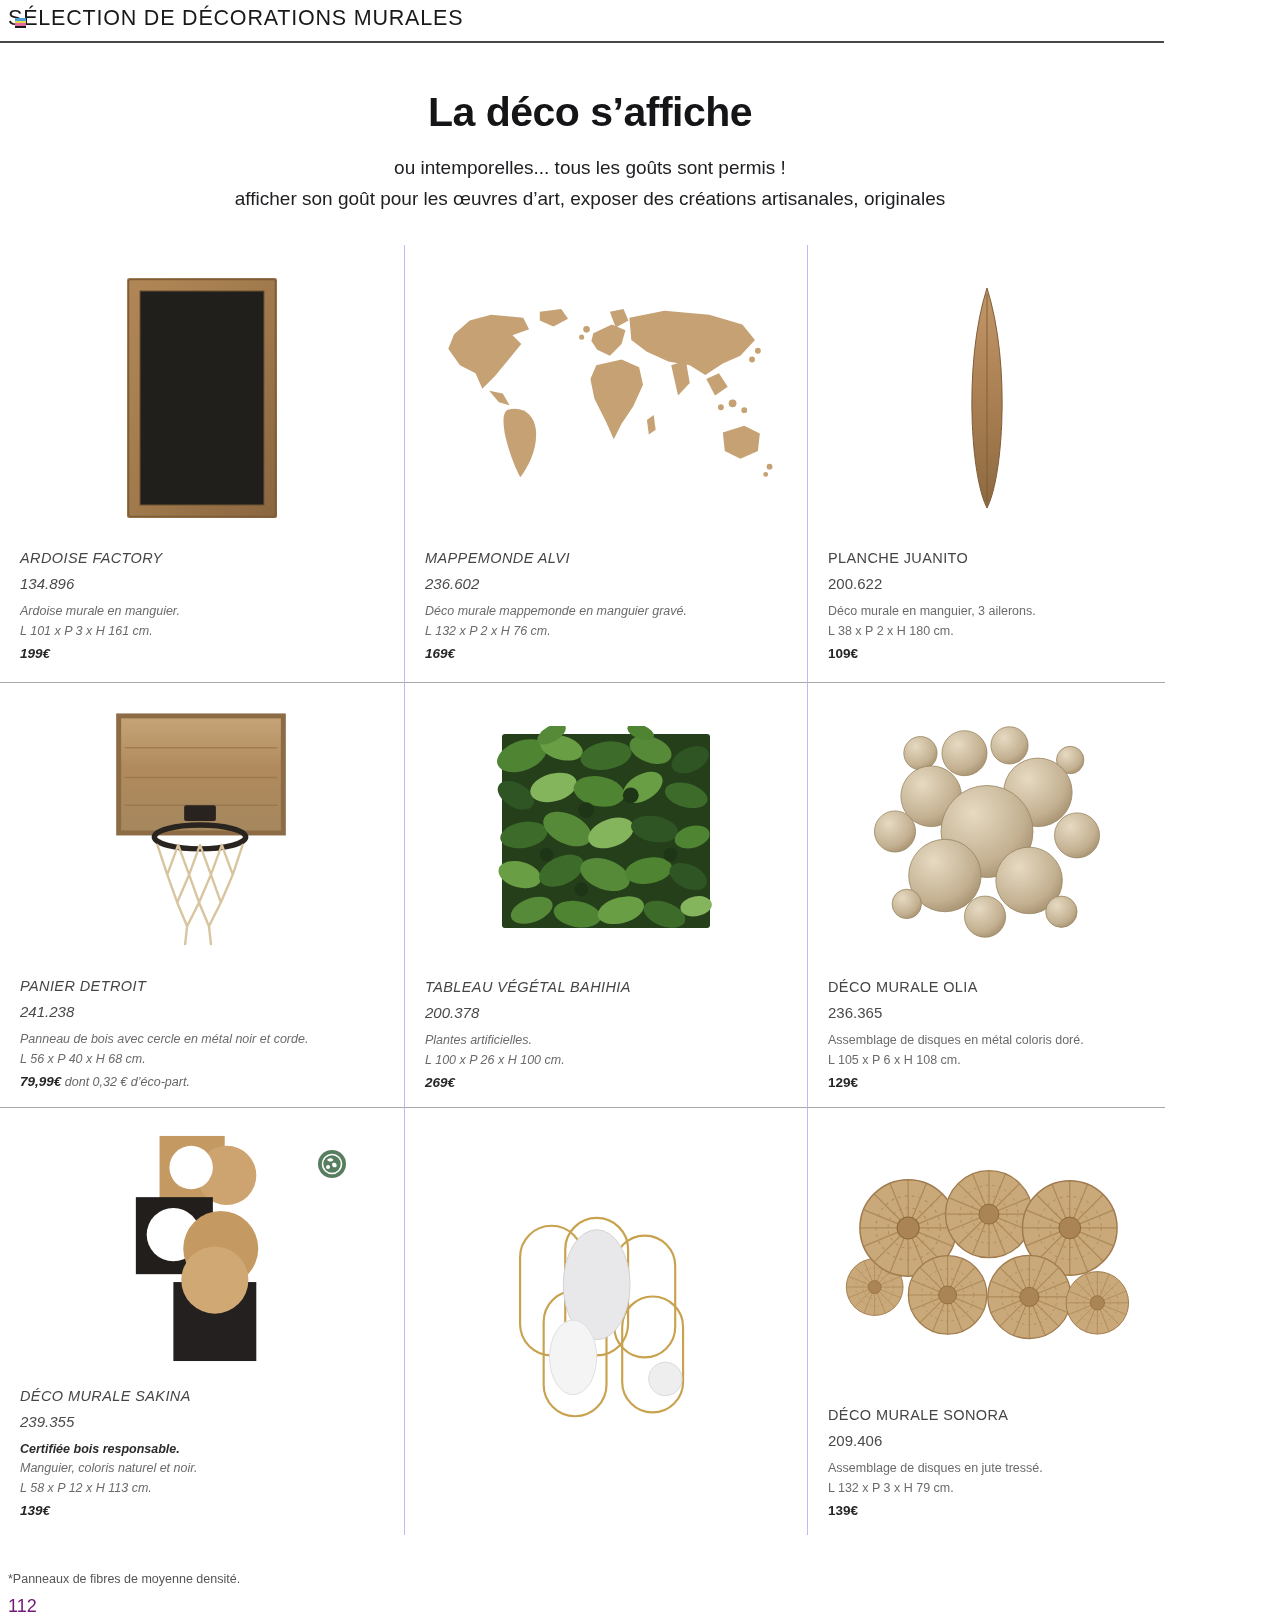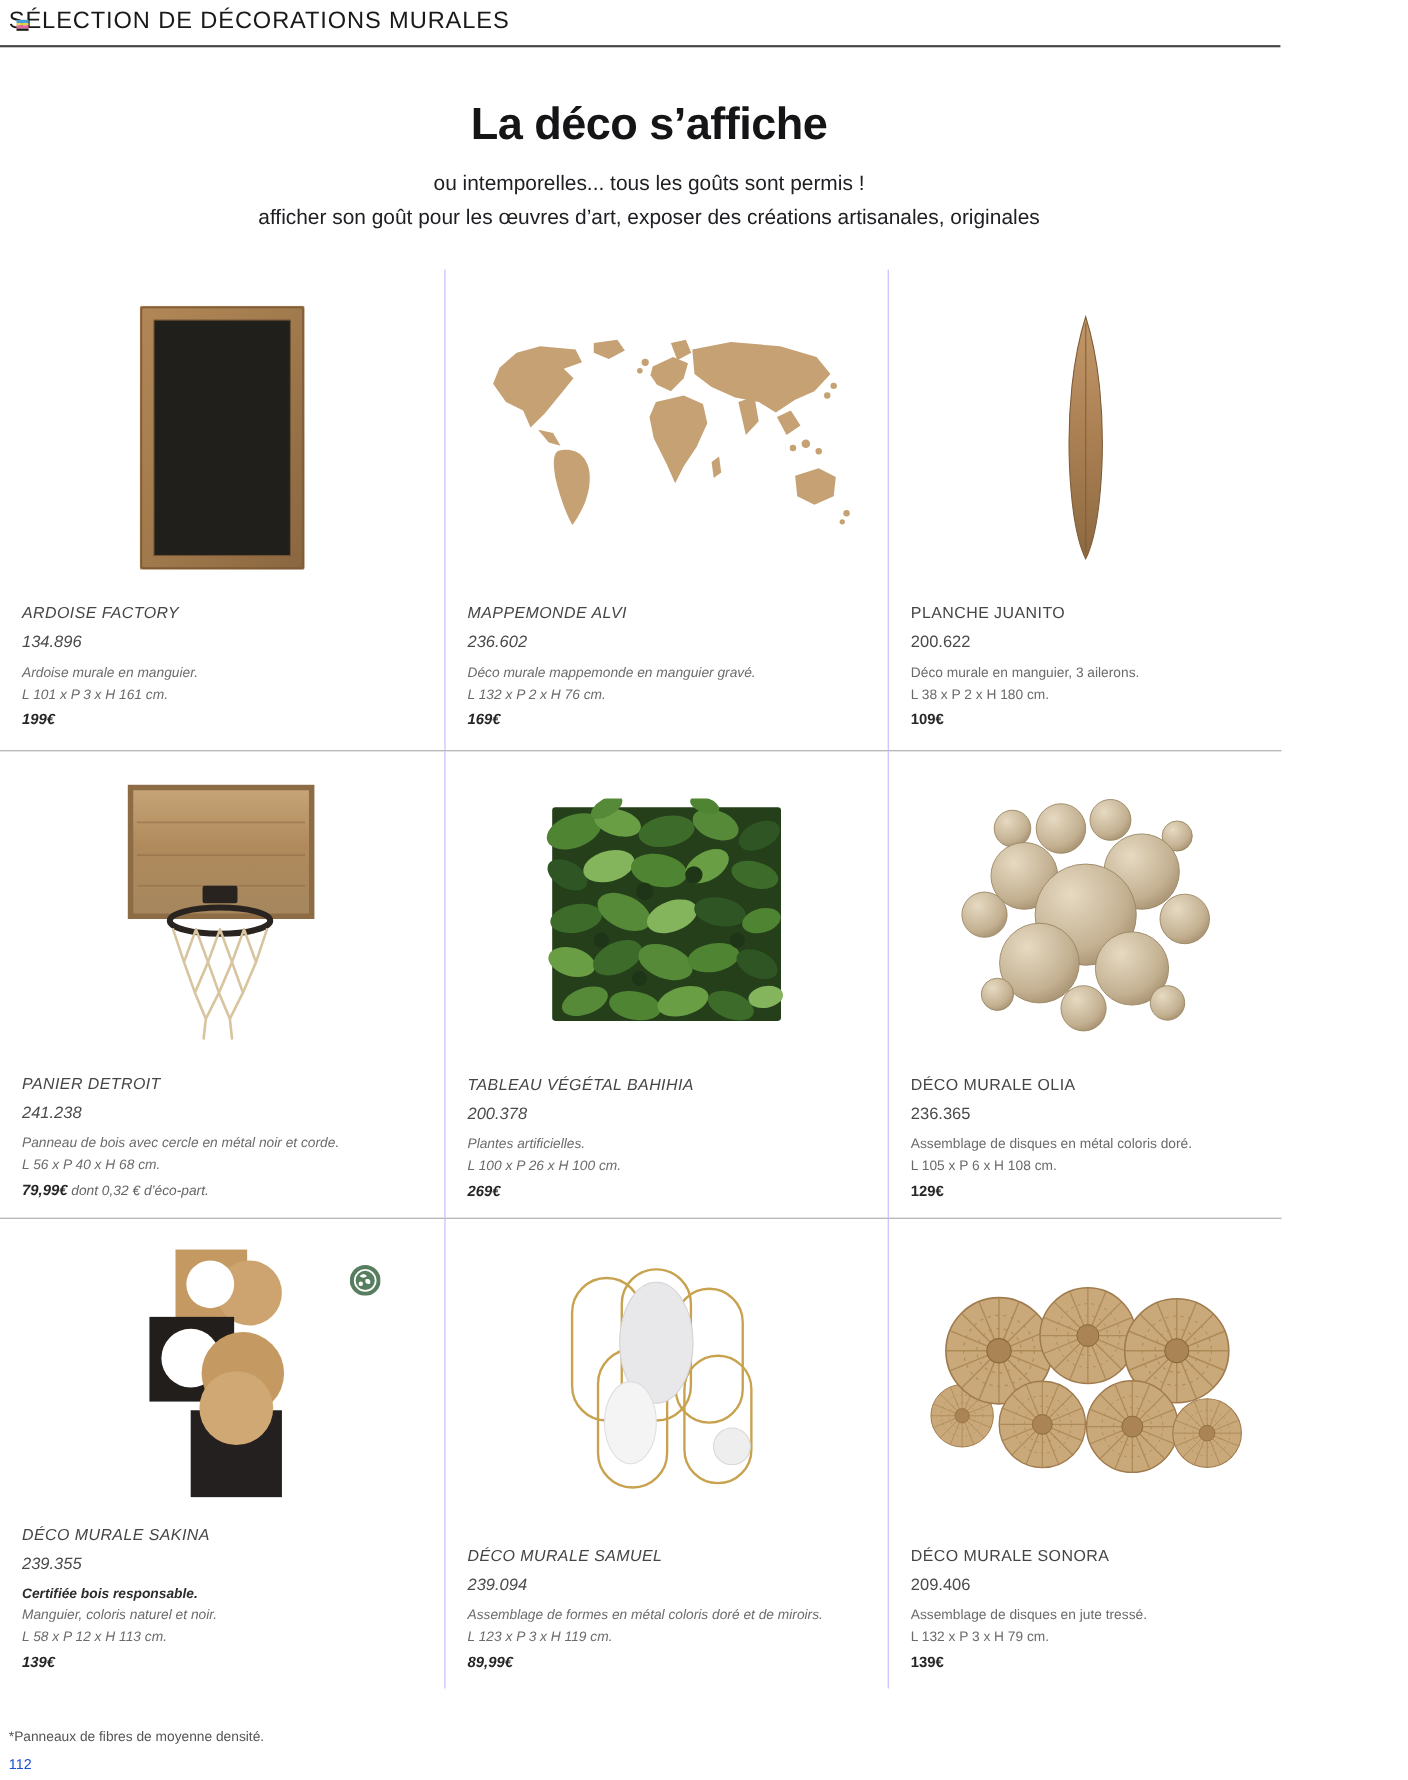--- a/index.html
+++ b/index.html
@@ -26,21 +26,21 @@
   .row23 .tblock{padding-bottom:14px;}
   .pname{font-size:14.5px;letter-spacing:0.4px;color:#454545;margin-bottom:9px;}
   .pref{font-size:15px;color:#4a4a4a;margin-bottom:10px;}
   .pdesc{font-size:12.5px;line-height:19.5px;color:#6b6b6b;}
   .pdescb{font-size:12.5px;line-height:19.5px;color:#2b2b2b;font-weight:bold;}
   .pprice{font-size:13.5px;line-height:21px;margin-top:2px;font-weight:bold;color:#262626;}
   .psuffix{font-weight:normal;color:#666;font-size:12.5px;}
   .badge{position:absolute;left:318px;top:42px;width:28px;height:28px;}
   
   .footnote{position:absolute;left:8px;top:1572px;font-size:12.5px;color:#555;}
-  .pagenum{position:absolute;left:8px;top:1596px;font-size:13px;color:#1d4ed8;}
+  .pagenum{position:absolute;left:8px;top:1596px;font-size:18px;color:#701a75;}
 </style>
 </head>
 <body>
 
 <div class="page">
 
   <div class="regmark">
     <div style="background:#4a9fd4"></div>
       <div style="background:#e5d34b"></div>
     <div style="background:#e2699e"></div>
@@ -301,27 +301,20 @@
             <rect x="66" y="4" width="64" height="140" rx="32"></rect>
             <rect x="116" y="22" width="62" height="124" rx="31"></rect>
             <rect x="44" y="78" width="64" height="128" rx="32"></rect>
             <rect x="124" y="84" width="62" height="118" rx="31"></rect>
           </g>
           <ellipse cx="98" cy="72" rx="34" ry="56" fill="#e8e8ea" stroke="#d2d2d4"></ellipse>
           <ellipse cx="74" cy="146" rx="24" ry="38" fill="#f4f4f5" stroke="#dedee0"></ellipse>
           <circle cx="168" cy="168" r="17" fill="#eeeeef" stroke="#d8d8da"></circle>
         </svg>
       </div>
-      <div class="tblock">
-        <div class="pname">DÉCO MURALE SAMUEL</div>
-        <div class="pref">239.094</div>
-        <div class="pdesc">Assemblage de formes en métal coloris doré et de miroirs.</div>
-        <div class="pdesc">L 123 x P 3 x H 119 cm.</div>
-        <div class="pprice">89,99€</div>
-      </div>
     </div>
 
     <div class="cell row23">
       <div class="imgwrap">
         <svg width="296" height="202" viewBox="0 0 300 205">
           <defs>
             <g id="jd">
               <circle r="48" fill="#c9a87a" stroke="#a07a4c" stroke-width="1.5"></circle>
               <path stroke="#a8834f" stroke-width="1.3" opacity="0.8" d="M0,-48L0,48M-48,0L48,0M-34,-34L34,34M-34,34L34,-34M-18,-44L18,44M-44,-18L44,18M-18,44L18,-44M-44,18L44,-18"></path>
               <circle r="32" fill="none" stroke="#b18a58" stroke-width="1" stroke-dasharray="3,4"></circle>

